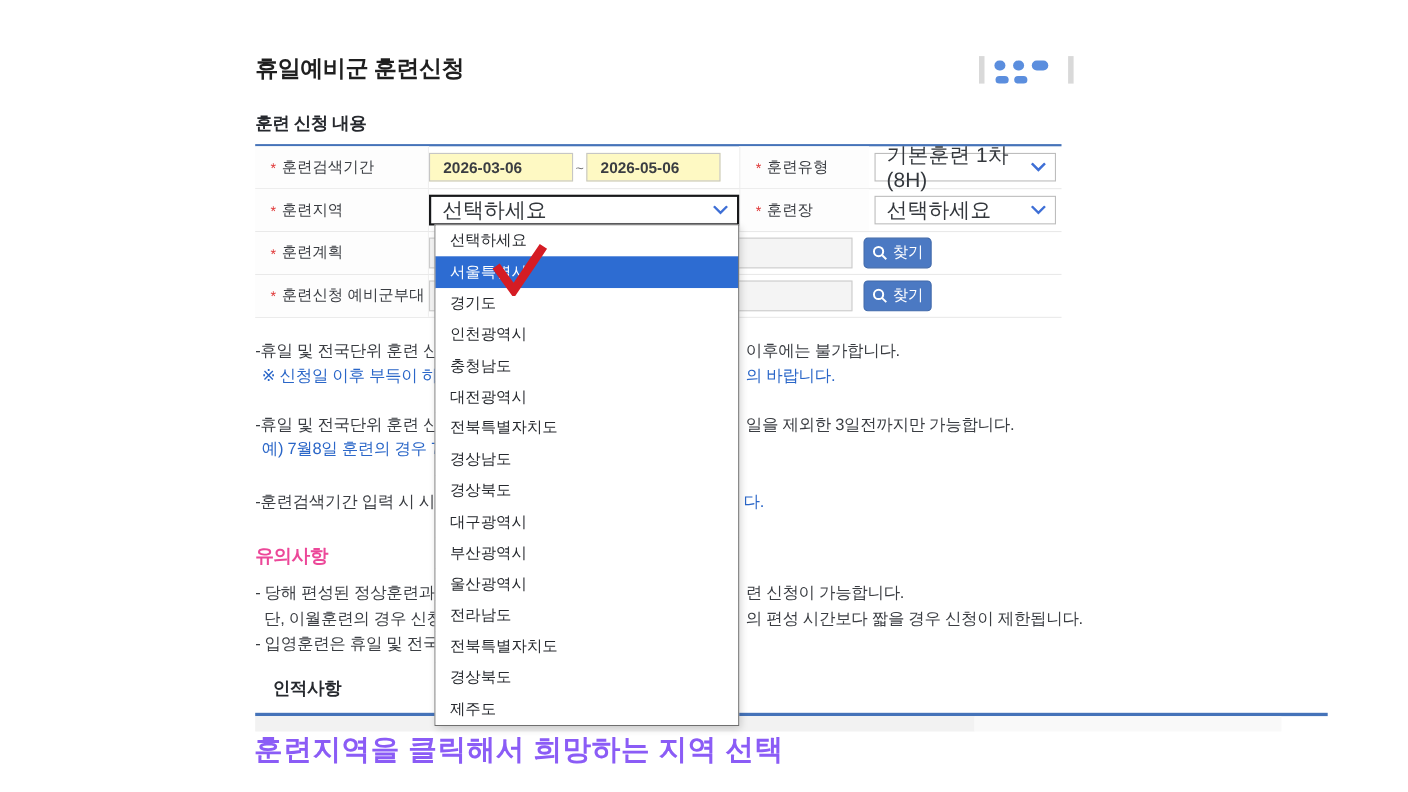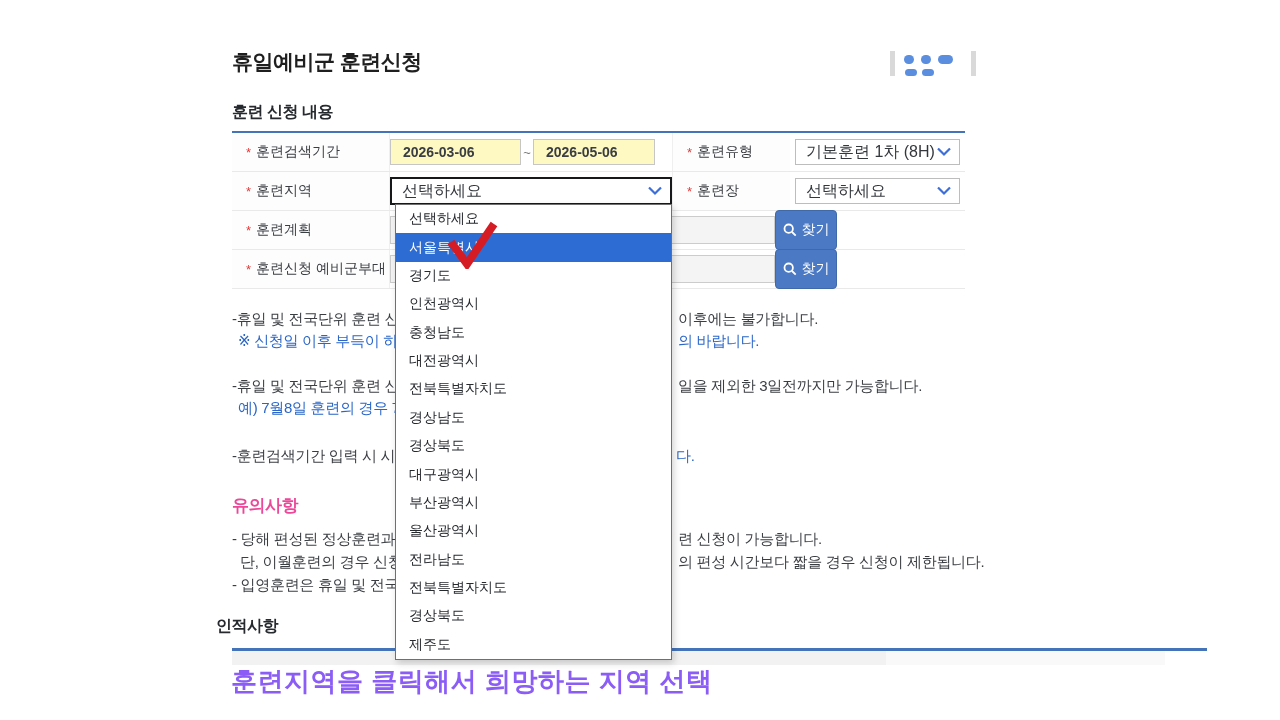--- a/index.html
+++ b/index.html
@@ -27,26 +27,26 @@
   .fcell-label.w2 { width:118px; border-left:1px solid #efefef; border-right:none; }
   .req { color:#e03a3a; margin-right:5px; font-size:13px; }
   .fcell-input { display:flex; align-items:center; }
   .fcell-input.w1 { width:282px; }
   .fcell-input.w2 { flex:1; padding-left:5px; }
 
   .date-box { width:131px; height:26px; background:#fef9c3; border:1px solid #c6c6c6;
               font-size:14px; font-weight:700; color:#3a3d42; display:flex; align-items:center; padding-left:12px; }
   .tilde { width:12px; text-align:center; color:#777; font-size:13px; margin:0 0; }
   .sel { position:relative; height:26px; border:1px solid #bdbdbd; background:#fff;
-         display:flex; align-items:center; padding-left:10px; font-size:16px; color:#33373c; }
+         display:flex; align-items:center; padding-left:10px; font-size:19px; color:#33373c; }
   .sel .chev { position:absolute; right:8px; top:50%; transform:translateY(-50%); }
   .sel.focused { border:2px solid #17181a; height:28px; }
   .sel.small { width:165px; }
   .txt-input { width:385px; height:28px; background:#f4f4f4; border:1px solid #cccccc; }
-  .find-btn { width:62px; height:40px; background:#4b79c3; border:1px solid #4069aa;
+  .find-btn { width:62px; height:28px; margin-left:10px; background:#4b79c3; border:1px solid #4069aa;
               border-radius:4px; color:#fff; font-size:14px; display:flex; align-items:center;
               justify-content:center; gap:5px; cursor:pointer; }
 
   
   .dropdown { left:395px; top:204px; width:277px; height:456px; background:#fff;
               border:1px solid #6f6f6f; box-shadow:2px 3px 7px rgba(0,0,0,0.18);
               display:flex; flex-direction:column; z-index:10; }
   .dd-item { flex:1; display:flex; align-items:center; padding-left:13px;
              font-size:14px; color:#26292e; background:#fff; cursor:pointer; }
   .dd-item.selected { background:#2d6cd2; color:#fff; }
@@ -185,21 +185,21 @@
   <div class="abs ptext" style="left:232px; top:447px;">-훈련검색기간 입력 시 시작</div>
   <div class="abs ptext blue" style="left:676px; top:447px;">다.</div>
 
   <div class="abs caution-heading" style="left:232px; top:494px;">유의사항</div>
   <div class="abs ptext" style="left:232px; top:530px;">- 당해 편성된 정상훈련과,</div>
   <div class="abs ptext" style="left:678px; top:530px;">련 신청이 가능합니다.</div>
   <div class="abs ptext" style="left:240px; top:553px;">단, 이월훈련의 경우 신청</div>
   <div class="abs ptext" style="left:678px; top:553px;">의 편성 시간보다 짧을 경우 신청이 제한됩니다.</div>
   <div class="abs ptext" style="left:232px; top:576px;">- 입영훈련은 휴일 및 전국단</div>
 
-  <div class="abs section-heading" style="left:216px; top:616px;">인적사항</div>
+  <div class="abs section-heading" style="left:248px; top:616px;">인적사항</div>
   <div class="abs blue-divider"></div>
   <div class="abs gray-bar1"></div>
   <div class="abs gray-bar2"></div>
 
   <div class="abs dropdown">
       <div class="dd-item">선택하세요</div>
       <div class="dd-item selected">서울특별시</div>
       <div class="dd-item">경기도</div>
       <div class="dd-item">인천광역시</div>
       <div class="dd-item">충청남도</div>

